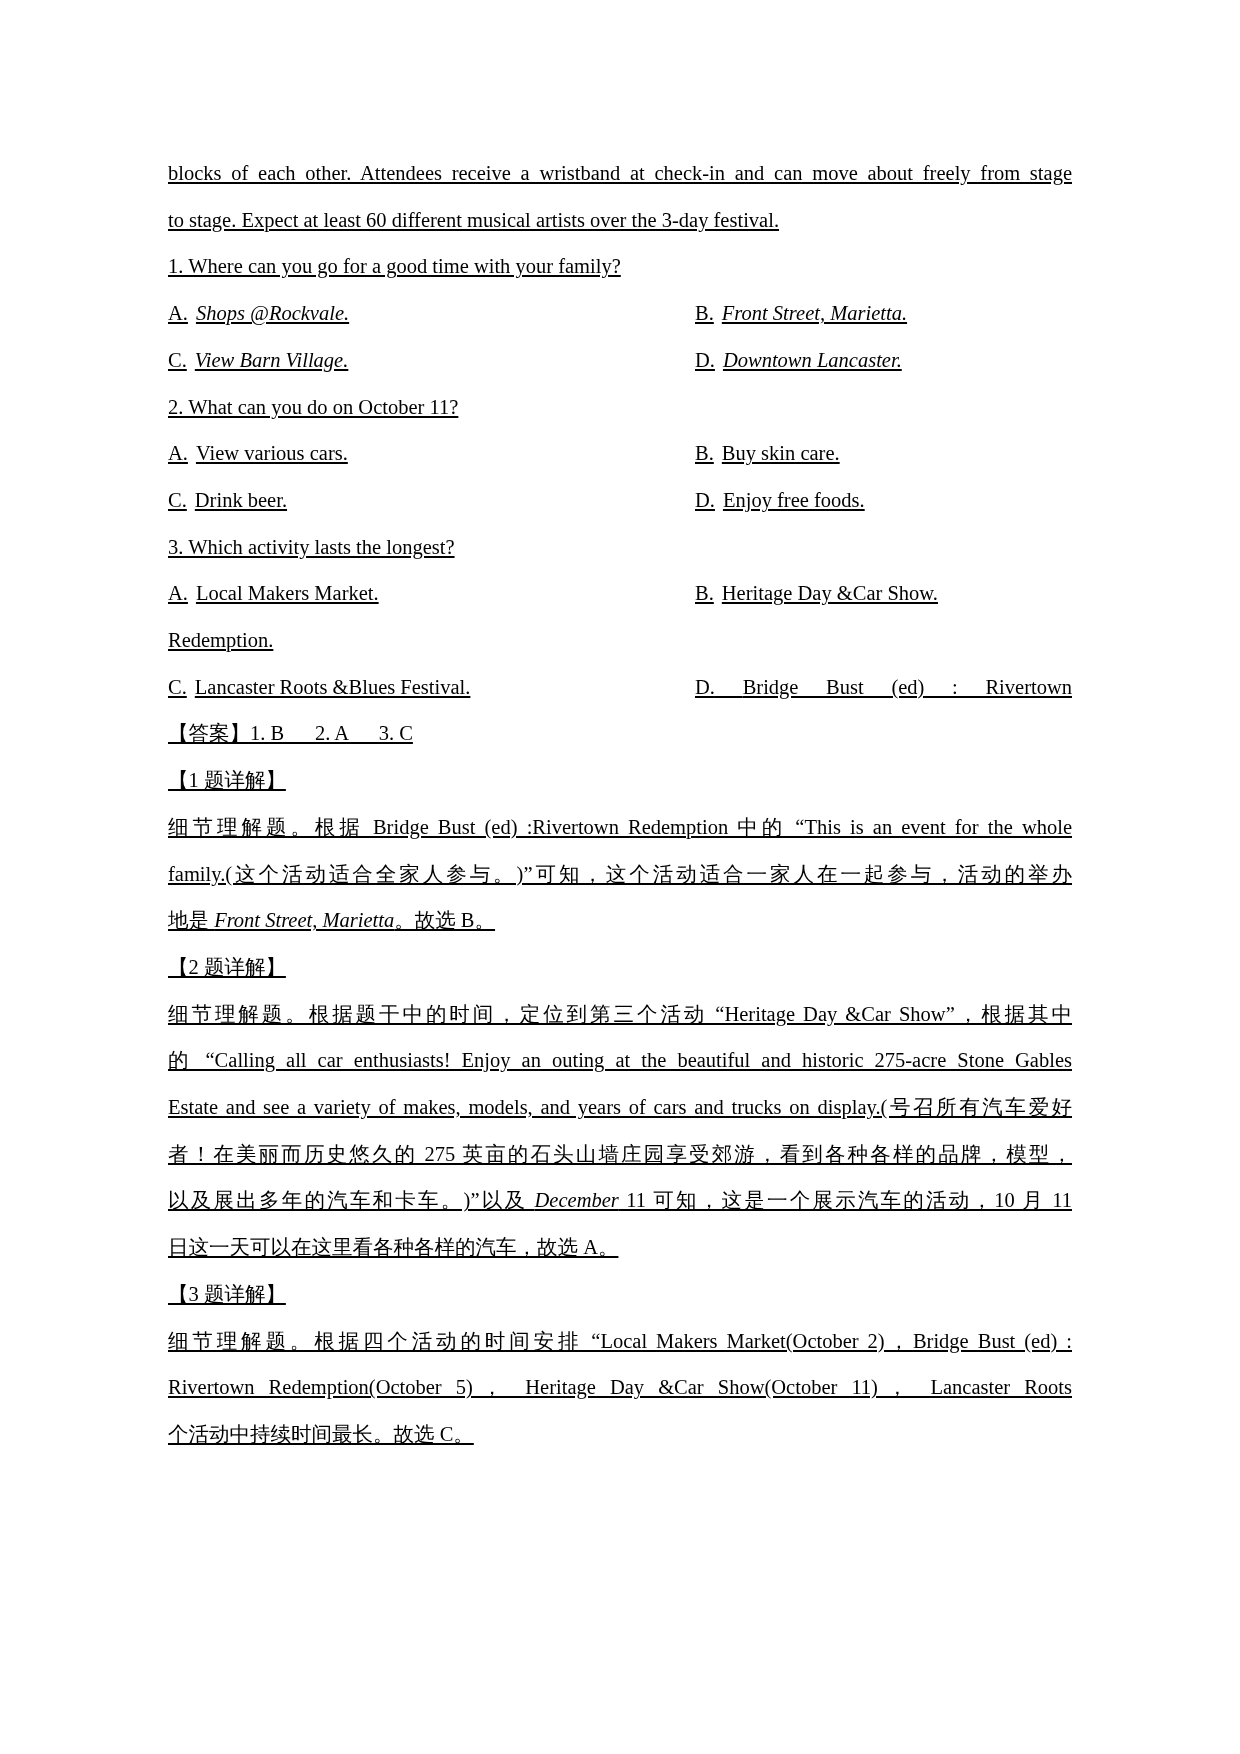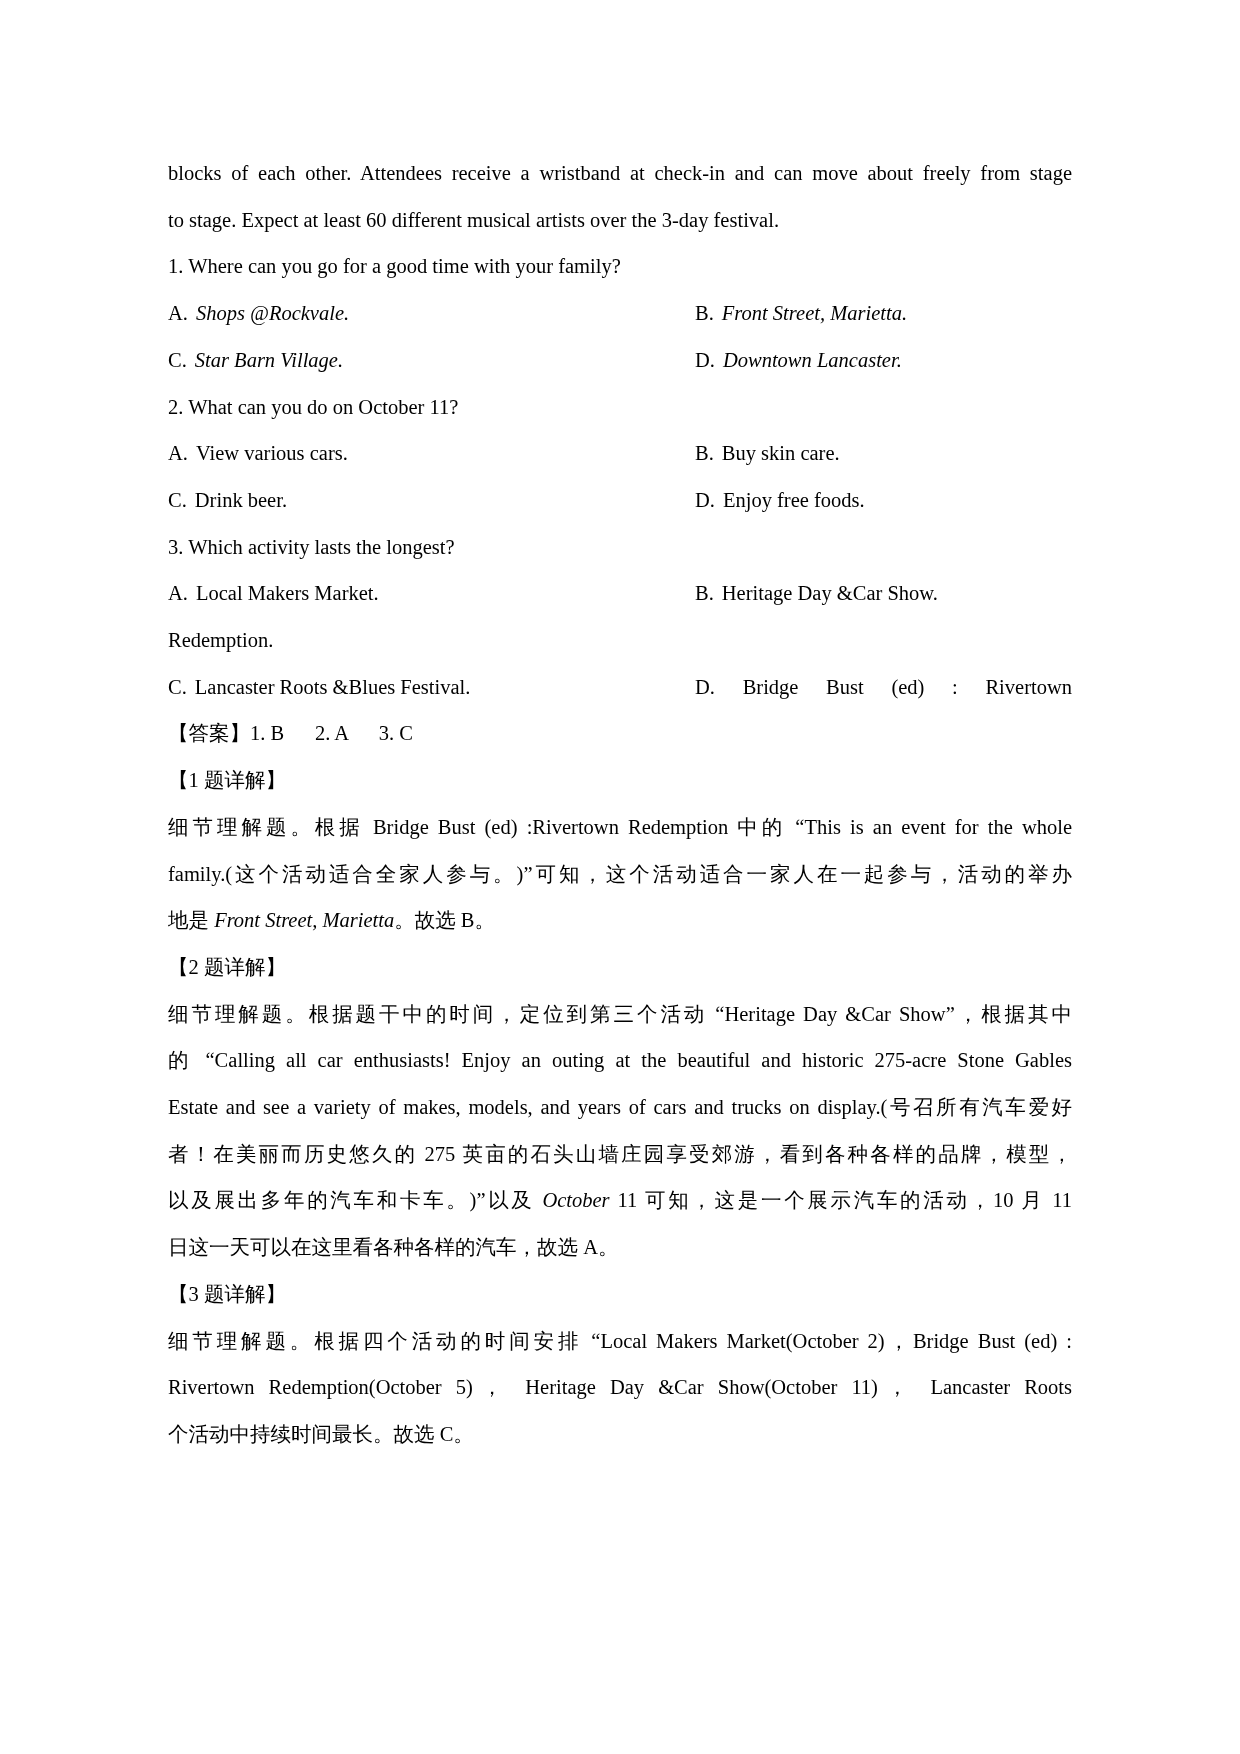--- a/index.html
+++ b/index.html
@@ -1,19 +1,19 @@
 <!DOCTYPE html>
 <html><head>
 <meta charset="utf-8">
 <style>
   html,body{margin:0;padding:0;background:#ffffff;}
   .page{position:relative;width:1240px;height:1754px;background:#ffffff;color:#000000;
         font-family:"Liberation Serif","DejaVu Serif",serif;font-size:20.5px;overflow:hidden;}
   .content{position:absolute;left:168px;top:150px;width:904px;}
-  .line{line-height:46.7px;min-height:46.7px;white-space:normal;}
+  .line{line-height:46.7px;min-height:46.7px;white-space:normal;text-decoration:underline;}
   .jl{text-align:justify;text-align-last:justify;}
   .row{display:flex;justify-content:flex-end;}
   .cell-l{flex:0 0 527px;width:527px;}
   .cell-r{flex:0 0 377px;width:377px;}
   .cell-r.jl{text-align:justify;text-align-last:justify;}
   .lbl{margin-right:8px;}
   .it{font-style:italic;}
   .pre{white-space:pre-wrap;}
 </style>
 </head>
@@ -24,21 +24,21 @@
 
     <div class="line jl">blocks of each other. Attendees receive a wristband at check-in and can move about freely from stage</div>
     <div class="line">to stage. Expect at least 60 different musical artists over the 3-day festival.</div>
 
     <div class="line">1. Where can you go for a good time with your family?</div>
     <div class="line row">
       <span class="cell-l"><span class="lbl">A.</span><span class="it">Shops @Rockvale.</span></span>
       <span class="cell-r"><span class="lbl">B.</span><span class="it">Front Street, Marietta.</span></span>
     </div>
     <div class="line row">
-      <span class="cell-l"><span class="lbl">C.</span><span class="it">Star Barn Village.</span></span>
+      <span class="cell-l"><span class="lbl">C.</span><span class="it">View Barn Village.</span></span>
       <span class="cell-r"><span class="lbl">D.</span><span class="it">Downtown Lancaster.</span></span>
     </div>
 
     <div class="line">2. What can you do on October 11?</div>
     <div class="line row">
       <span class="cell-l"><span class="lbl">A.</span><span>View various cars.</span></span>
       <span class="cell-r"><span class="lbl">B.</span><span>Buy skin care.</span></span>
     </div>
     <div class="line row">
       <span class="cell-l"><span class="lbl">C.</span><span>Drink beer.</span></span>
@@ -62,21 +62,21 @@
     <div class="line">【1 题详解】</div>
     <div class="line jl">细节理解题。根据 Bridge Bust (ed) :Rivertown Redemption 中的 “This is an event for the whole</div>
     <div class="line jl">family.(这个活动适合全家人参与。)”可知，这个活动适合一家人在一起参与，活动的举办</div>
     <div class="line"><span>地是 </span><span class="it">Front Street, Marietta</span><span>。故选 B。</span></div>
 
     <div class="line">【2 题详解】</div>
     <div class="line jl">细节理解题。根据题干中的时间，定位到第三个活动 “Heritage Day &amp;Car Show”，根据其中</div>
     <div class="line jl">的 “Calling all car enthusiasts! Enjoy an outing at the beautiful and historic 275-acre Stone Gables</div>
     <div class="line jl">Estate and see a variety of makes, models, and years of cars and trucks on display.(号召所有汽车爱好</div>
     <div class="line jl">者！在美丽而历史悠久的 275 英亩的石头山墙庄园享受郊游，看到各种各样的品牌，模型，</div>
-    <div class="line jl"><span>以及展出多年的汽车和卡车。)”以及 </span><span class="it">October</span><span> 11 可知，这是一个展示汽车的活动，10 月 11</span></div>
+    <div class="line jl"><span>以及展出多年的汽车和卡车。)”以及 </span><span class="it">December</span><span> 11 可知，这是一个展示汽车的活动，10 月 11</span></div>
     <div class="line">日这一天可以在这里看各种各样的汽车，故选 A。</div>
 
     <div class="line">【3 题详解】</div>
     <div class="line jl">细节理解题。根据四个活动的时间安排 “Local Makers Market(October 2)，Bridge Bust (ed) :</div>
     <div class="line jl">Rivertown Redemption(October 5)， Heritage Day &amp;Car Show(October 11)， Lancaster Roots</div>
     <div class="line">个活动中持续时间最长。故选 C。</div>
 
   </div>
 </div>
 

